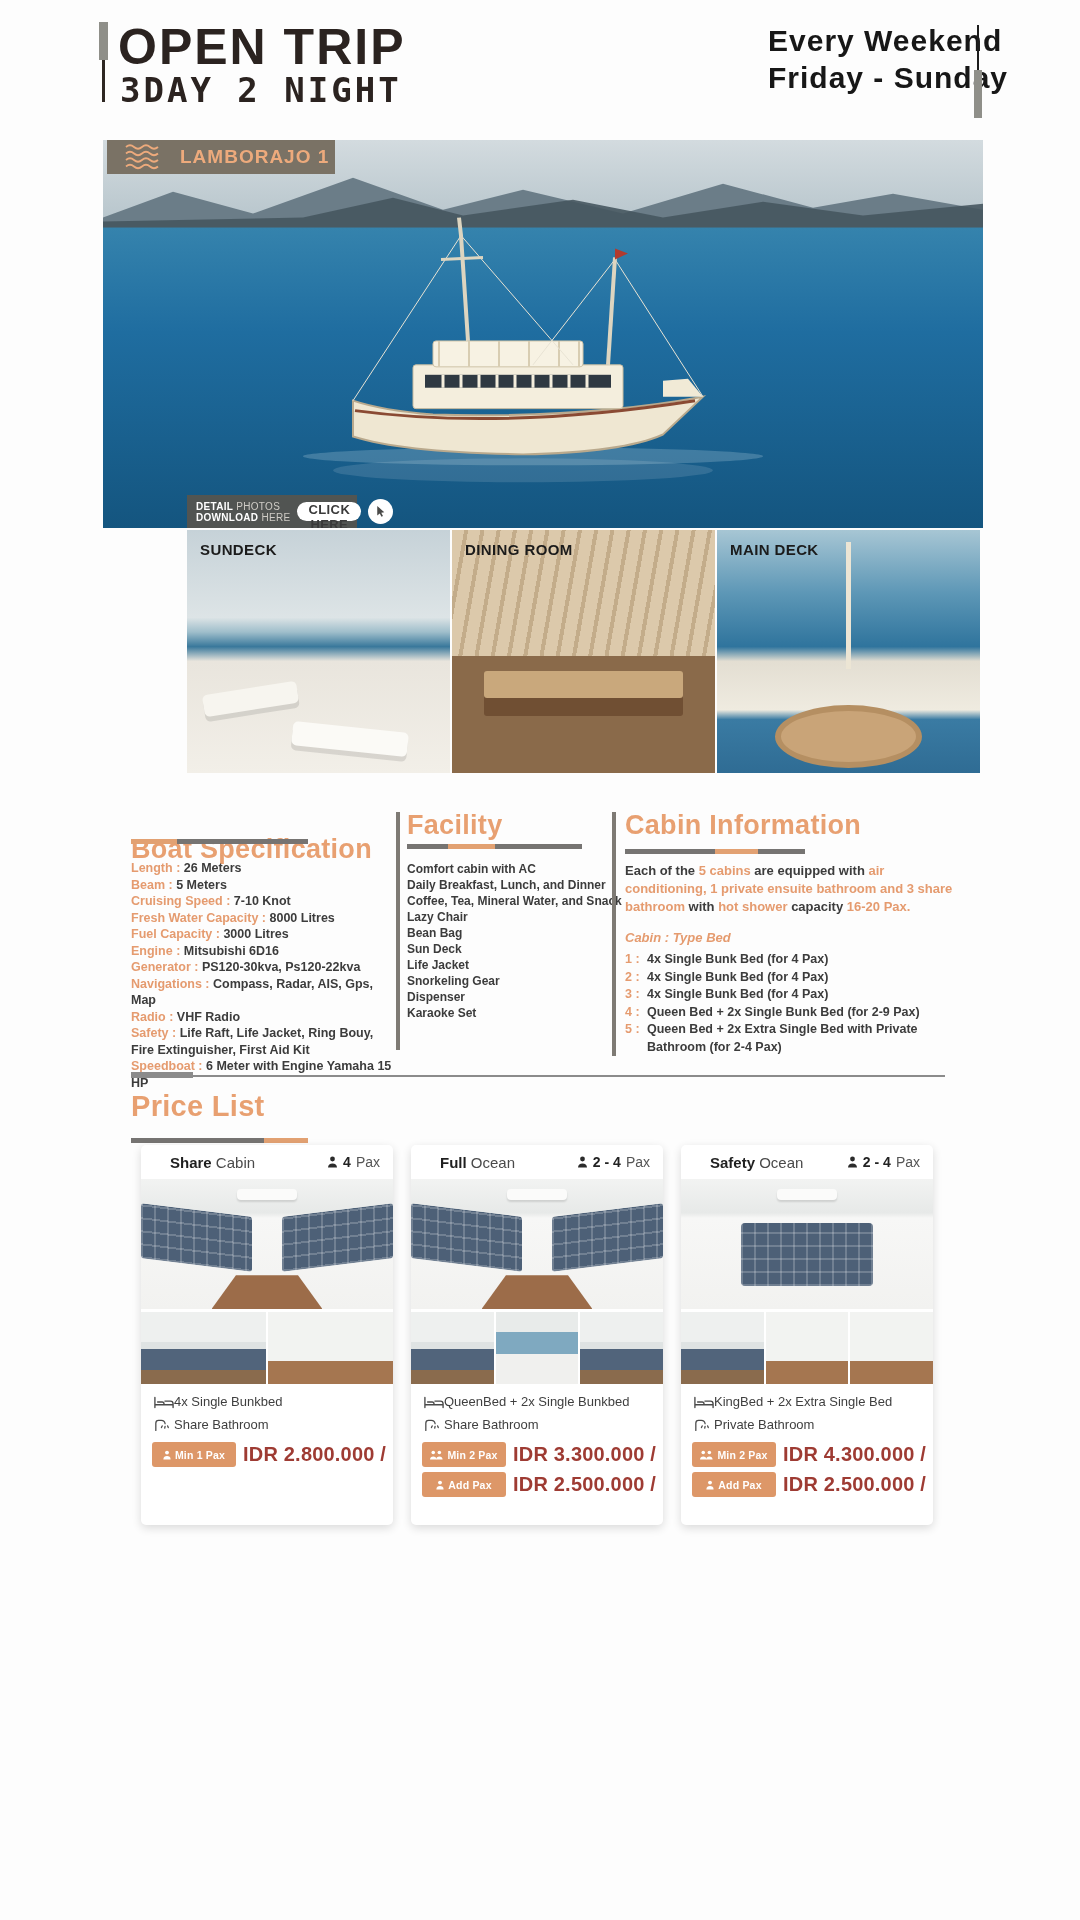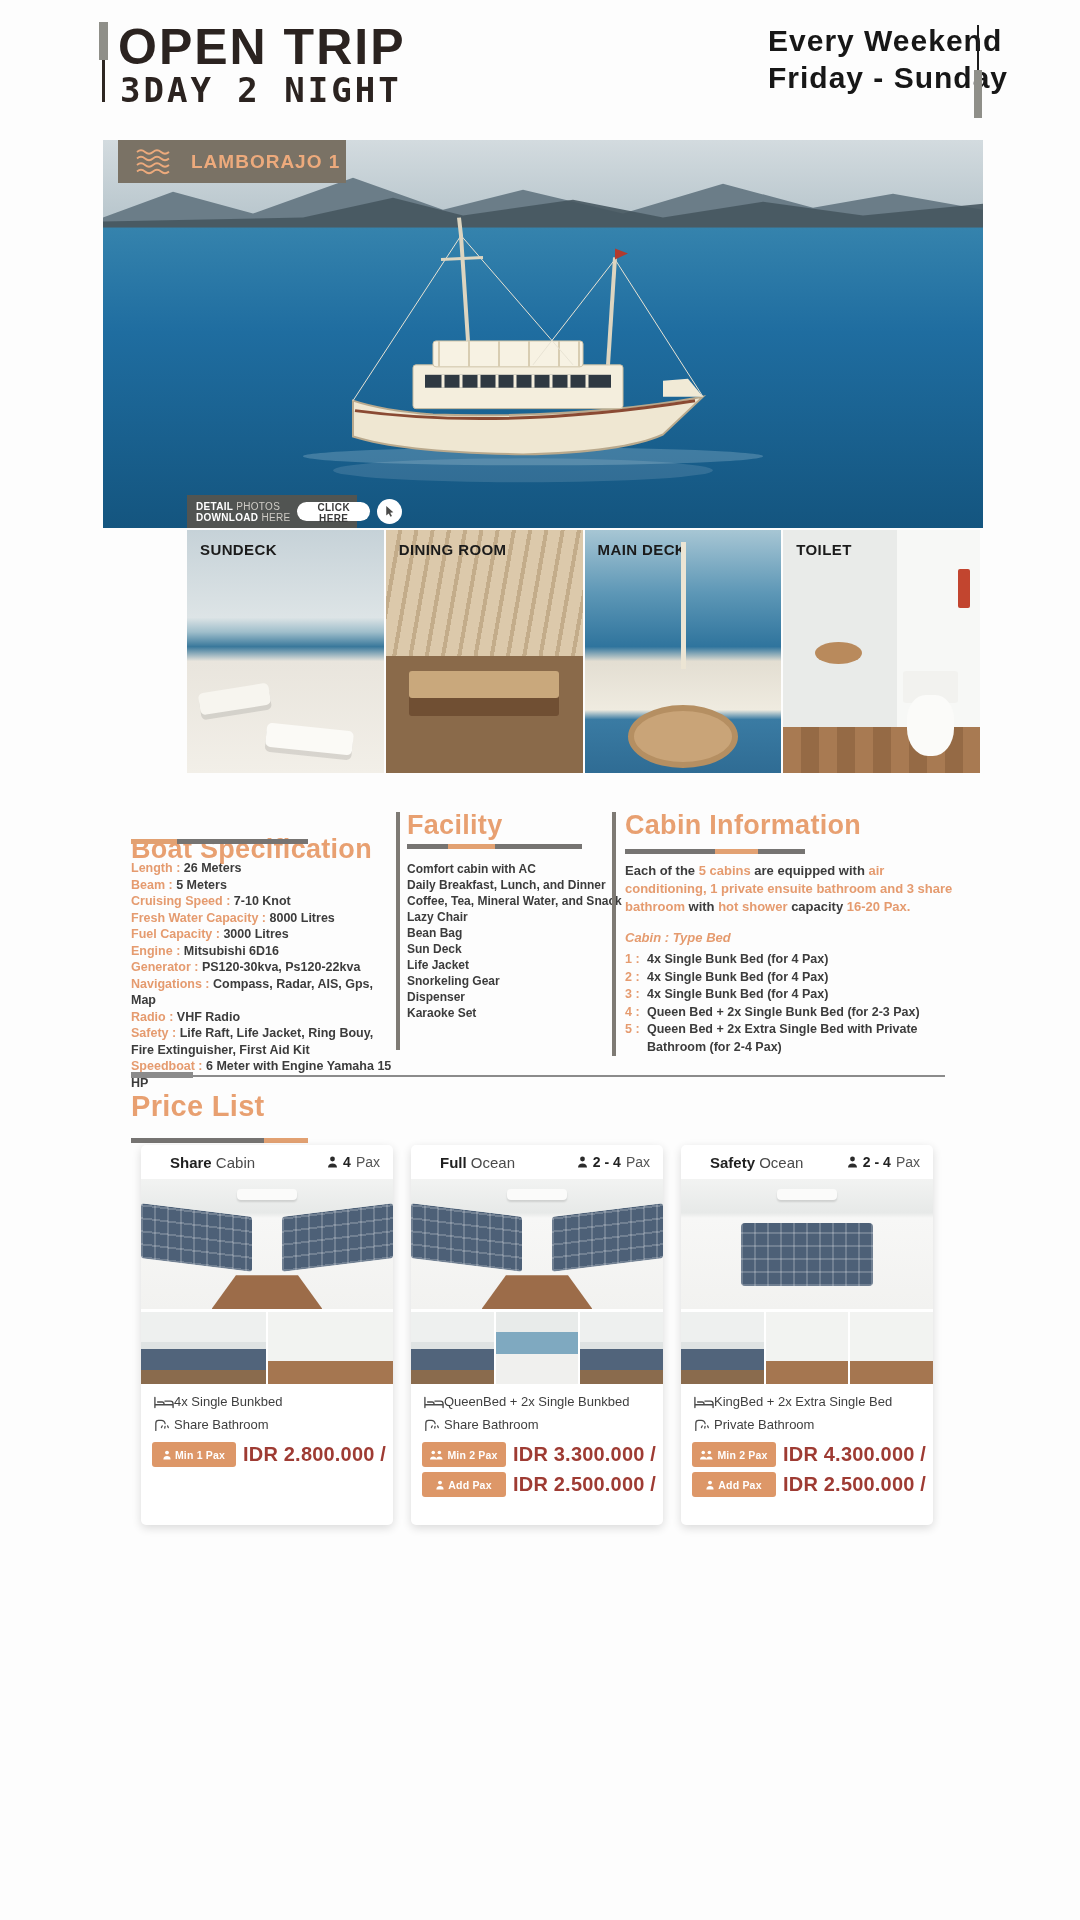--- a/index.html
+++ b/index.html
@@ -12,29 +12,29 @@
   .brand-bar-dark { left:102px; top:60px; width:3px; height:42px; background:#2e2722; }
   .brand-title { left:118px; top:18px; font-size:50px; font-weight:800; letter-spacing:2px; color:#2b2320; }
   .brand-sub { left:120px; top:70px; font-family:"DejaVu Sans Mono", monospace; font-size:34px; font-weight:700; letter-spacing:3px; color:#2b2320; }
   .schedule { left:768px; top:22px; font-size:30px; line-height:37px; letter-spacing:1px; color:#171717;font-weight:bold; }
   .sched-bar-dark { left:977px; top:25px; width:2px; height:45px; background:#1d1d1d; }
   .sched-bar-gray { left:974px; top:70px; width:8px; height:48px; background:#8f8f89; }
 
   
   .hero { left:103px; top:140px; width:880px; height:388px; overflow:hidden; }
   .hero-art { position:absolute; left:0; top:0; width:100%; height:100%; }
-  .boat-banner { position:absolute; left:15px; top:0; width:228px; height:43px; background:#7a7265; display:flex; align-items:center; }
+  .boat-banner { position:absolute; left:4px; top:0; width:228px; height:34px; background:#7a7265; display:flex; align-items:center; }
   .boat-banner .wave { margin-left:17px; }
   .boat-banner .bname { margin-left:16px; font-size:19px; font-weight:700; letter-spacing:1px; color:#edaa7c; }
   .download-bar { position:absolute; left:84px; bottom:0; width:170px; height:33px; background:rgba(88,84,76,0.9);
     display:flex; align-items:center; gap:7px; padding:0 4px 0 9px; cursor:pointer; }
   .dl-text { font-size:10px; line-height:11px; letter-spacing:.3px; color:#cfccc6; white-space:nowrap; }
   .dl-text b { color:#ffffff; }
   .click-here { border:none; background:#ffffff; color:#3a3a3a; font-family:"Liberation Sans",sans-serif;
-    font-size:10px; font-weight:700; letter-spacing:.4px; height:19px; padding:0 20px; border-radius:10px; cursor:pointer; }
+    font-size:13px; font-weight:700; letter-spacing:.4px; height:19px; padding:0 11px; border-radius:10px; cursor:pointer; }
   .cursor-badge { width:25px; height:25px; border-radius:50%; background:#ffffff; display:flex; align-items:center; justify-content:center; flex:none; }
 
   
   .gallery { left:187px; top:530px; width:793px; height:243px; display:flex; gap:2px; }
   .thumb { flex:1; position:relative; overflow:hidden; }
   .thumb figcaption { position:absolute; left:13px; top:11px; font-size:15px; font-weight:700; letter-spacing:.4px; color:#1b1b1b; }
   .t-sundeck { background:linear-gradient(180deg,#c6d2d8 0%,#dde4e6 36%,#9fbecb 42%,#39789b 48%,#e9e5dd 54%,#f2efe8 100%); }
   .t-sundeck .chair1 { position:absolute; left:6%; bottom:26%; width:36%; height:9%; background:#f7f5ef; border-radius:5px; transform:rotate(-9deg); box-shadow:0 5px 0 rgba(0,0,0,.10); }
   .t-sundeck .chair2 { position:absolute; left:40%; bottom:9%; width:44%; height:10%; background:#fbfaf6; border-radius:5px; transform:rotate(6deg); box-shadow:0 5px 0 rgba(0,0,0,.10); }
   .t-dining { background:#8a6a4a; }
@@ -200,28 +200,20 @@
       <span class="chair2"></span>
       <figcaption>SUNDECK</figcaption>
     </figure>
     <figure class="thumb t-dining">
       <figcaption>DINING ROOM</figcaption>
     </figure>
     <figure class="thumb t-maindeck">
       <span class="mat"></span>
       <figcaption>MAIN DECK</figcaption>
     </figure>
-    <figure class="thumb t-toilet">
-      <span class="floor"></span>
-      <span class="wct"></span>
-      <span class="wc"></span>
-      <span class="sink"></span>
-      <span class="towel"></span>
-      <figcaption>TOILET</figcaption>
-    </figure>
   </section>
 
   <h2 class="abs col-title spec-col"><b>Boat</b><span> Specification</span></h2>
   <div class="abs ul spec-ul">
       <span class="seg"></span>
     </div>
   <div class="abs spec-list">
     <div><span class="k">Length :</span> <span>26 Meters</span></div>
     <div><span class="k">Beam :</span> <span>5 Meters</span></div>
     <div><span class="k">Cruising Speed :</span> <span>7-10 Knot</span></div>
@@ -270,21 +262,21 @@
     <div class="type-line">
         <span class="num">2 :</span>
         <span class="desc">4x Single Bunk Bed (for 4 Pax)</span>
       </div>
     <div class="type-line">
         <span class="num">3 :</span>
         <span class="desc">4x Single Bunk Bed (for 4 Pax)</span>
       </div>
     <div class="type-line">
         <span class="num">4 :</span>
-        <span class="desc">Queen Bed + 2x Single Bunk Bed (for 2-3 Pax)</span>
+        <span class="desc">Queen Bed + 2x Single Bunk Bed (for 2-9 Pax)</span>
       </div>
     <div class="type-line">
         <span class="num">5 :</span>
         <span class="desc">Queen Bed + 2x Extra Single Bed with Private Bathroom (for 2-4 Pax)</span>
       </div>
   </div>
 
   <div class="abs toprule"></div>
   <div class="abs toprule-thick"></div>
   <h2 class="abs col-title pl-title"><b>Price</b><span> List</span></h2>

